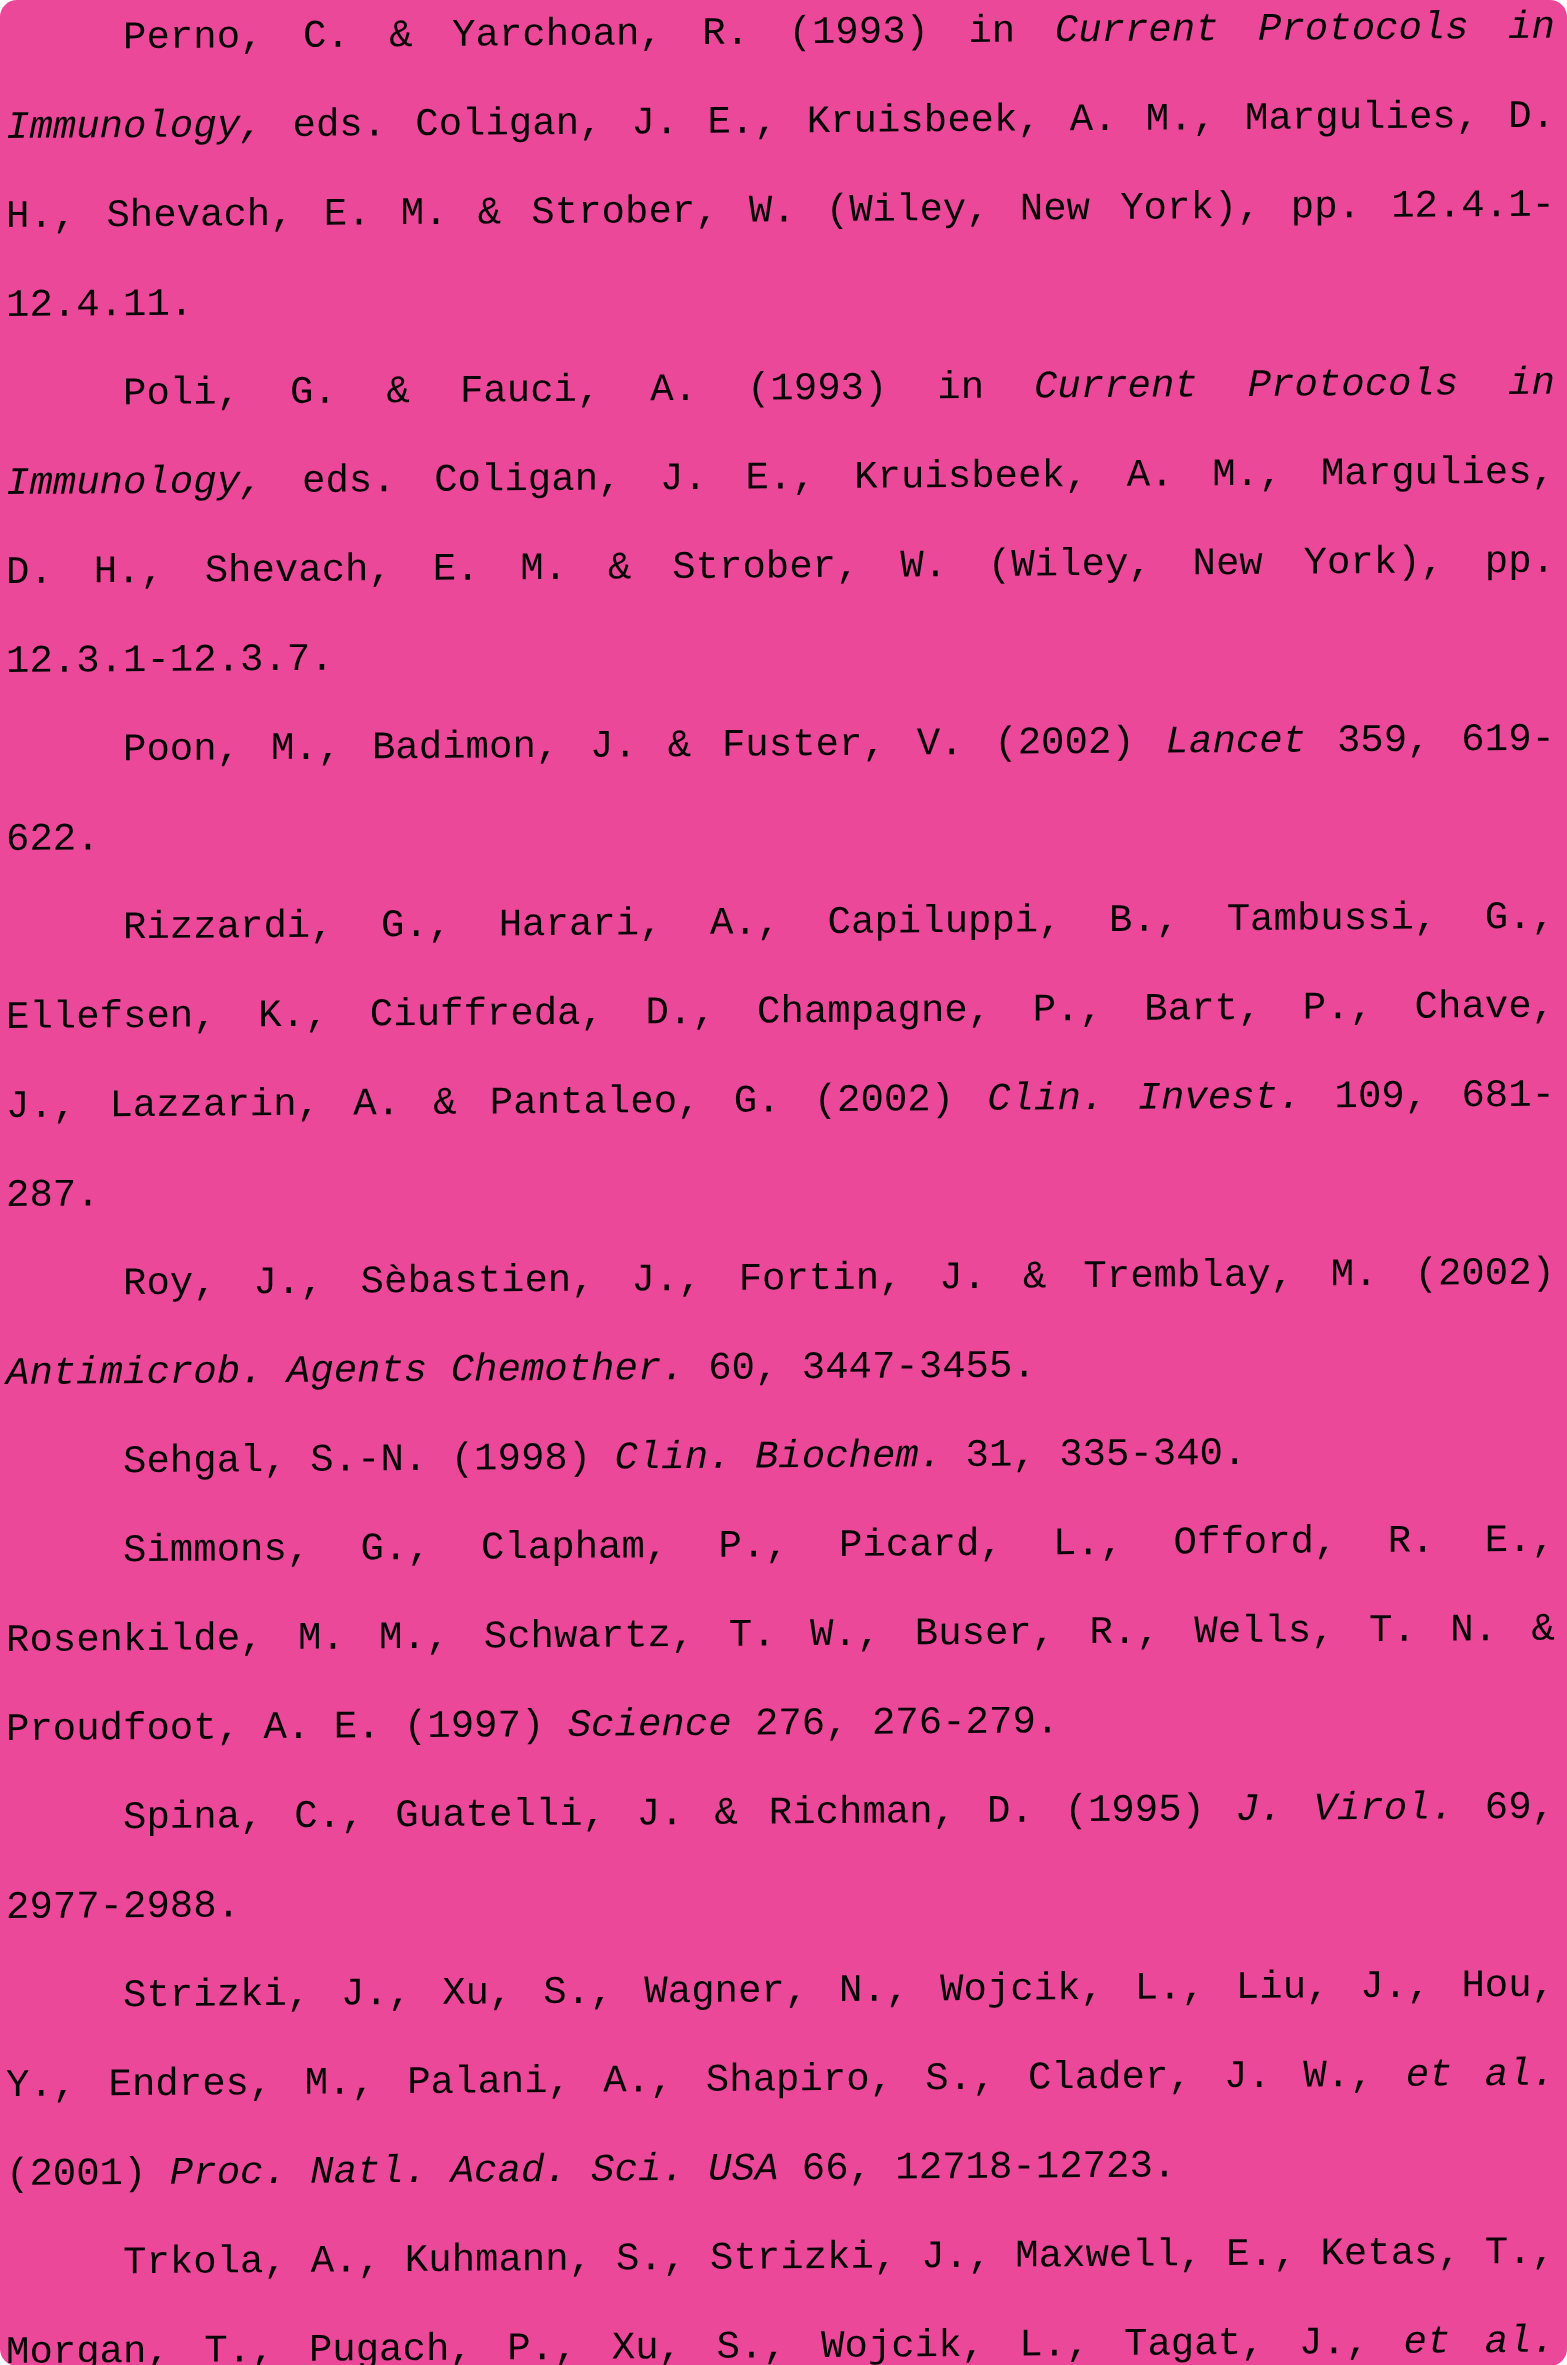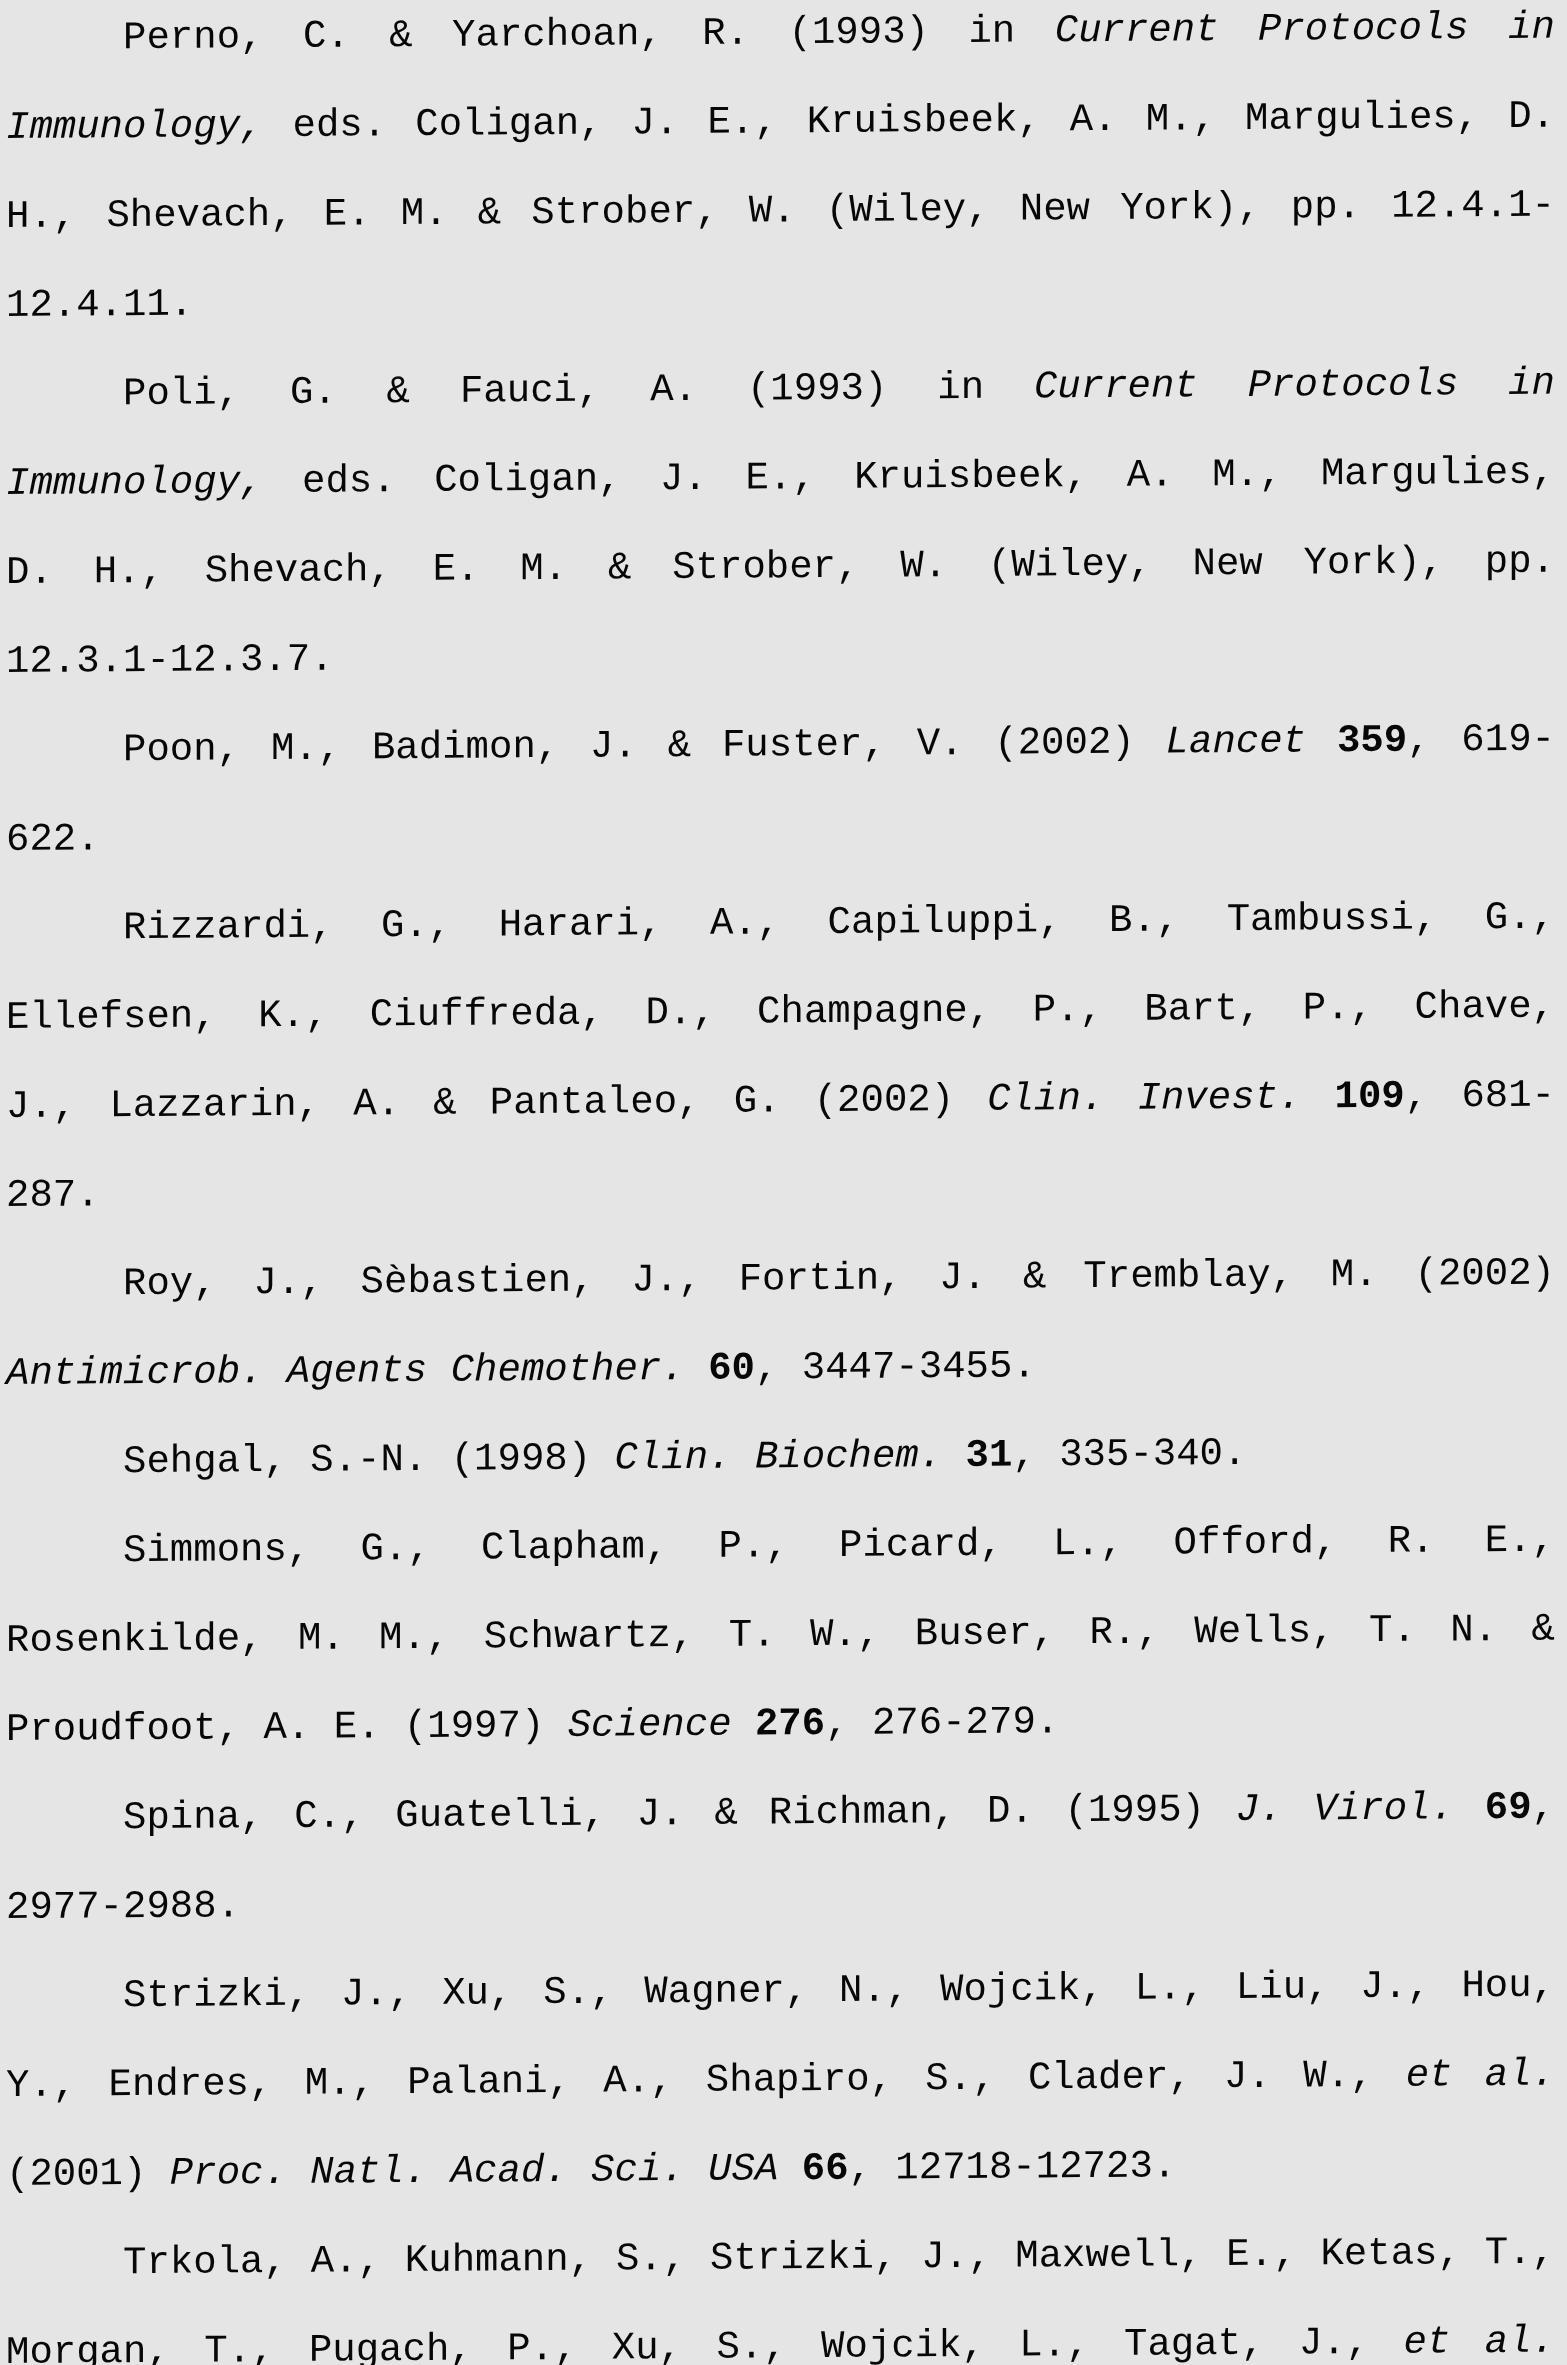--- a/index.html
+++ b/index.html
@@ -35,26 +35,26 @@
   }
   .ln.justify {
     text-align: justify;
     text-align-last: justify;
   }
   .ln.indent {
     text-indent: 5ch;
   }
   .seg-plain  { font-style: normal; font-weight: normal; }
   .seg-italic { font-style: italic; font-weight: normal; }
-  .seg-bold   { font-style: normal; font-weight: bold; }
+  .seg-bold   { font-style: normal; font-weight: normal; }
 </style>
 </head>
 <body>
 
-<div id="page" style="background: #e5e5e5;">
+<div id="page" style="background: #ec4899; border-radius: 17px;">
   <div id="doc" style="color: rgb(7, 7, 7);">
       <div class="ref">
         <div class="ln indent justify"><span class="seg-plain">Perno, C. &amp; Yarchoan, R. (1993) in </span><span class="seg-italic">Current Protocols in</span></div>
         <div class="ln justify"><span class="seg-italic">Immunology,</span><span class="seg-plain"> eds. Coligan, J. E., Kruisbeek, A. M., Margulies, D.</span></div>
         <div class="ln justify"><span class="seg-plain">H., Shevach, E. M. &amp; Strober, W. (Wiley, New York), pp. 12.4.1-</span></div>
         <div class="ln"><span class="seg-plain">12.4.11.</span></div>
       </div>
       <div class="ref">
         <div class="ln indent justify"><span class="seg-plain">Poli, G. &amp; Fauci, A. (1993) in </span><span class="seg-italic">Current Protocols in</span></div>
         <div class="ln justify"><span class="seg-italic">Immunology,</span><span class="seg-plain"> eds. Coligan, J. E., Kruisbeek, A. M., Margulies,</span></div>

